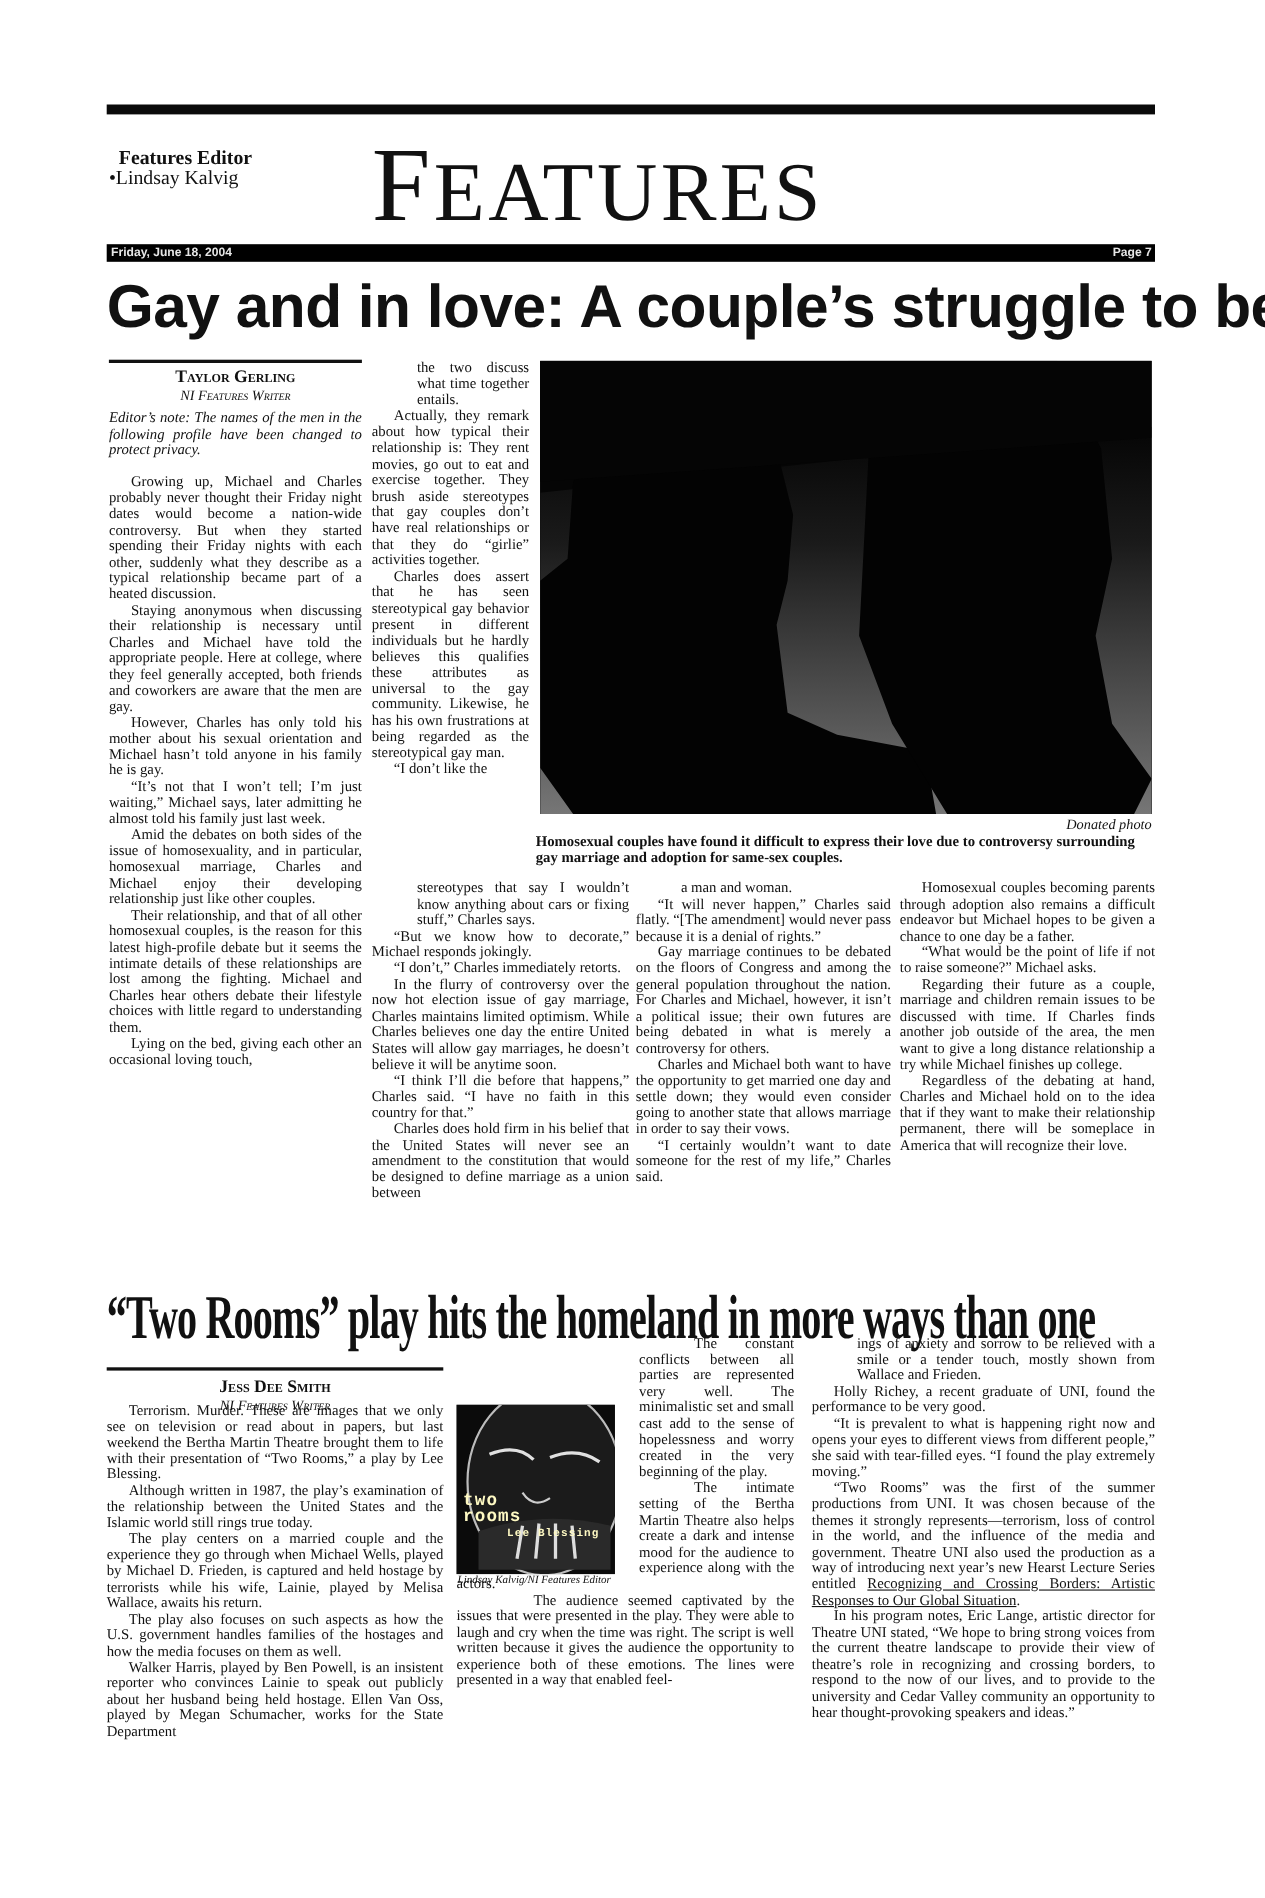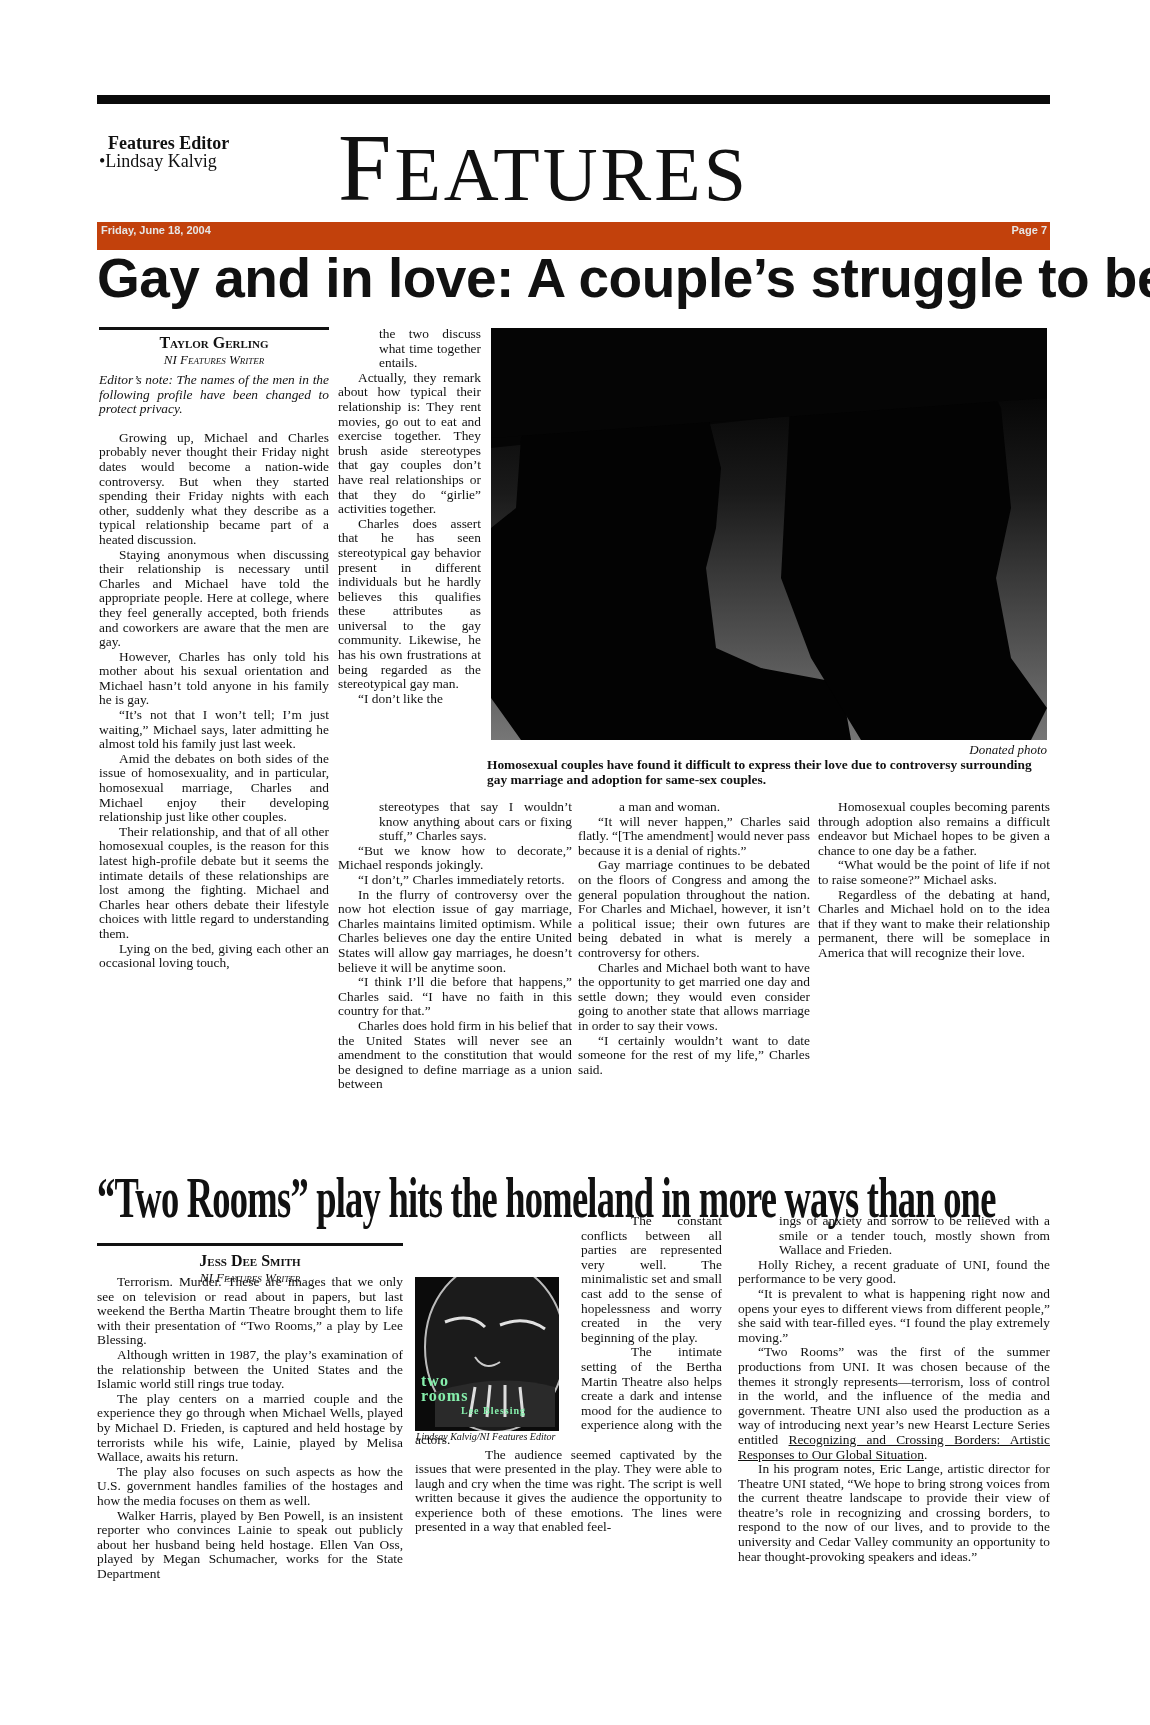--- a/index.html
+++ b/index.html
@@ -3,21 +3,21 @@
 <meta charset="utf-8">
 <style>
   html, body { margin: 0; padding: 0; background: #ffffff; }
   body { width: 1150px; height: 1725px; position: relative; overflow: hidden; color: #111; font-family: "Liberation Serif", "DejaVu Serif", serif; }
   .abs { position: absolute; }
   .top-rule { left: 97px; top: 95px; width: 953px; height: 9px; background: #0a0a0a; }
   .editor-label { left: 108px; top: 133px; font-family: "Liberation Serif", serif; font-size: 18px; line-height: 20px; font-weight: bold; }
   .editor-name { left: 99px; top: 151px; font-family: "Liberation Serif", serif; font-size: 18px; line-height: 20px; }
   .section-title { left: 338px; top: 128px; font-family: "Liberation Serif", serif; font-size: 76px; line-height: 80px; letter-spacing: 3px; }
   .section-title .cap { font-size: 96px; }
-  .dateline-bar { left: 97px; top: 222px; width: 953px; height: 28px; background: #c2410c; color: #e6e6e6; font-family: "Liberation Sans", sans-serif; font-size: 11px; line-height: 16px; font-weight: bold; }
+  .dateline-bar { left: 97px; top: 222px; width: 953px; height: 16px; background: #000000; color: #e6e6e6; font-family: "Liberation Sans", sans-serif; font-size: 11px; line-height: 16px; font-weight: bold; }
   .dateline-bar .date { position: absolute; left: 4px; top: 0; }
   .dateline-bar .page { position: absolute; right: 3px; top: 0; text-align: center; }
   .headline1 { left: 97px; top: 251px; width: 953px; font-family: "Liberation Sans", sans-serif; font-size: 55px; line-height: 54px; white-space: nowrap; letter-spacing: -0.5px; font-weight: bold; }
   .byline-rule { height: 3px; background: #111; }
   .byline { text-align: center; font-size: 16px; line-height: 18px; font-variant: small-caps; font-weight: bold; }
   .role { text-align: center; font-size: 13px; line-height: 16px; font-style: italic; font-variant: small-caps; }
   .col { font-size: 13.4px; line-height: 14.6px; text-align: justify; hyphens: manual; }
   .col p { margin: 0; text-indent: 20px; }
   .col p.noind { text-indent: 0; margin-left: 41px; }
   .col p.note { text-indent: 0; font-style: italic; margin-bottom: 14px; }
@@ -100,20 +100,21 @@
   <p class="noind">a man and woman.</p>
   <p>“It will never happen,” Charles said flatly. “[The amendment] would never pass because it is a denial of rights.”</p>
   <p>Gay marriage continues to be debated on the floors of Congress and among the general population throughout the nation. For Charles and Michael, however, it isn’t a political issue; their own futures are being debated in what is merely a controversy for others.</p>
   <p>Charles and Michael both want to have the opportunity to get married one day and settle down; they would even consider going to another state that allows marriage in order to say their vows.</p>
   <p>“I certainly wouldn’t want to date someone for the rest of my life,” Charles said.</p>
 </div>
 
 <div class="abs col" style="left:818px; top:800px; width:232px;">
   <p>Homosexual couples becoming parents through adoption also remains a difficult endeavor but Michael hopes to be given a chance to one day be a father.</p>
   <p>“What would be the point of life if not to raise someone?” Michael asks.</p>
+  <p>Regarding their future as a couple, marriage and children remain issues to be discussed with time. If Charles finds another job outside of the area, the men want to give a long distance relationship a try while Michael finishes up college.</p>
   <p>Regardless of the debating at hand, Charles and Michael hold on to the idea that if they want to make their relationship permanent, there will be someplace in America that will recognize their love.</p>
 </div>
 
 <div class="abs headline2">“Two Rooms” play hits the homeland in more ways than one</div>
 
 <div class="abs" style="left:97px; top:1243px; width:306px;">
   <div class="byline-rule"></div>
   <div class="byline" style="margin-top:6px;">Jess Dee Smith</div>
   <div class="role">NI Features Writer</div>
 </div>
@@ -136,21 +137,21 @@
 <div class="abs photo2">
   <svg width="144" height="154" viewBox="0 0 144 154">
     <rect width="144" height="154" fill="#0b0b0b"></rect>
     <ellipse cx="80" cy="70" rx="70" ry="85" fill="#1b1b1b" stroke="#bcbcbc" stroke-width="2"></ellipse>
     <path d="M30 45 Q55 35 70 50" stroke="#e0e0e0" stroke-width="3" fill="none"></path>
     <path d="M85 48 Q110 38 130 52" stroke="#e0e0e0" stroke-width="3" fill="none"></path>
     <path d="M60 80 Q70 95 85 85" stroke="#cccccc" stroke-width="2" fill="none"></path>
     <path d="M20 150 L140 150 L140 110 Q80 95 20 115 Z" fill="#2a2a2a"></path>
     <path d="M60 110 L55 140 M75 108 L72 140 M90 108 L90 140 M105 110 L108 140" stroke="#dddddd" stroke-width="3"></path>
   </svg>
-  <div class="abs" style="left:6px; top:96px; color:#86efac; font-family:Liberation Serif, serif; font-size:16px; line-height:15px; font-weight:bold; letter-spacing:1px;">
+  <div class="abs" style="left:6px; top:80px; color:#fef9c3; font-family:Liberation Mono, monospace; font-size:16px; line-height:15px; font-weight:bold; letter-spacing:1px;">
     <div>two</div>
     <div>rooms</div>
     <div style="font-size:10px; margin-left:40px;">Lee Blessing</div>
   </div>
 </div>
 <div class="abs photo2-credit" style="left:416px; top:1431px; width:144px;">Lindsay Kalvig/NI Features Editor</div>
 
 <div class="abs col" style="left:738px; top:1214px; width:312px;">
   <p class="noind">ings of anxiety and sorrow to be relieved with a smile or a tender touch, mostly shown from Wallace and Frieden.</p>
   <p>Holly Richey, a recent graduate of UNI, found the performance to be very good.</p>

